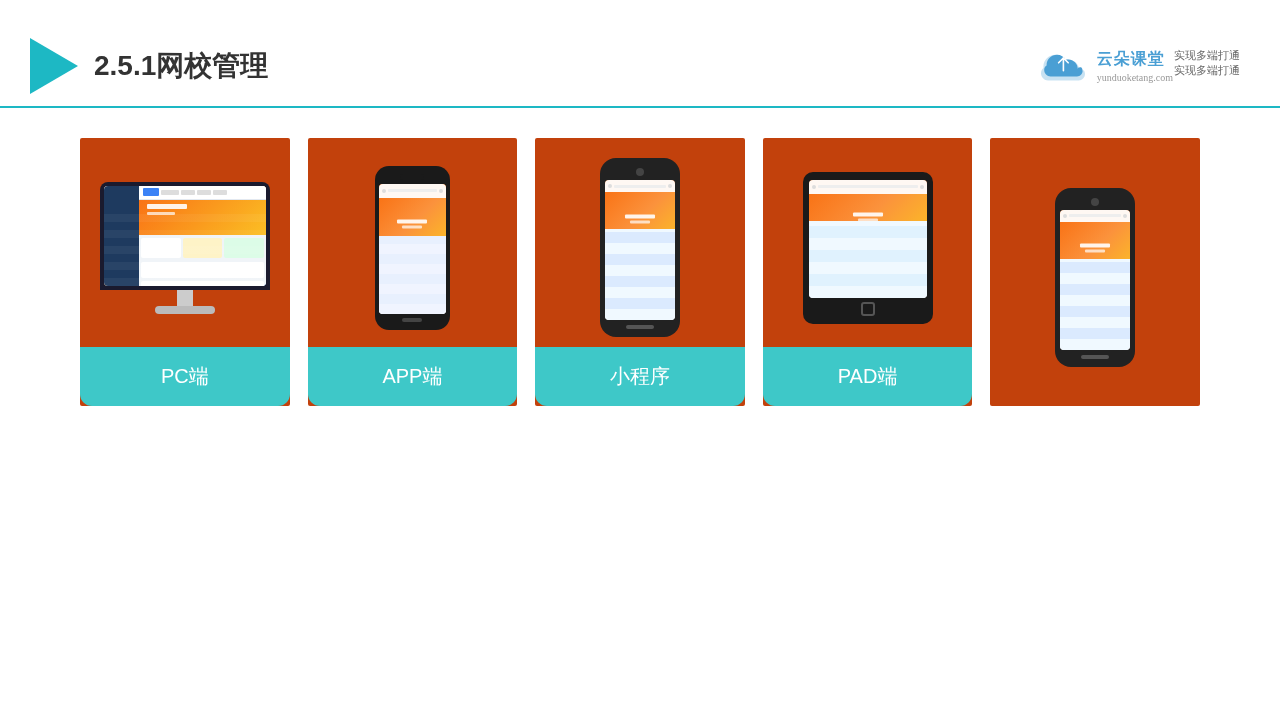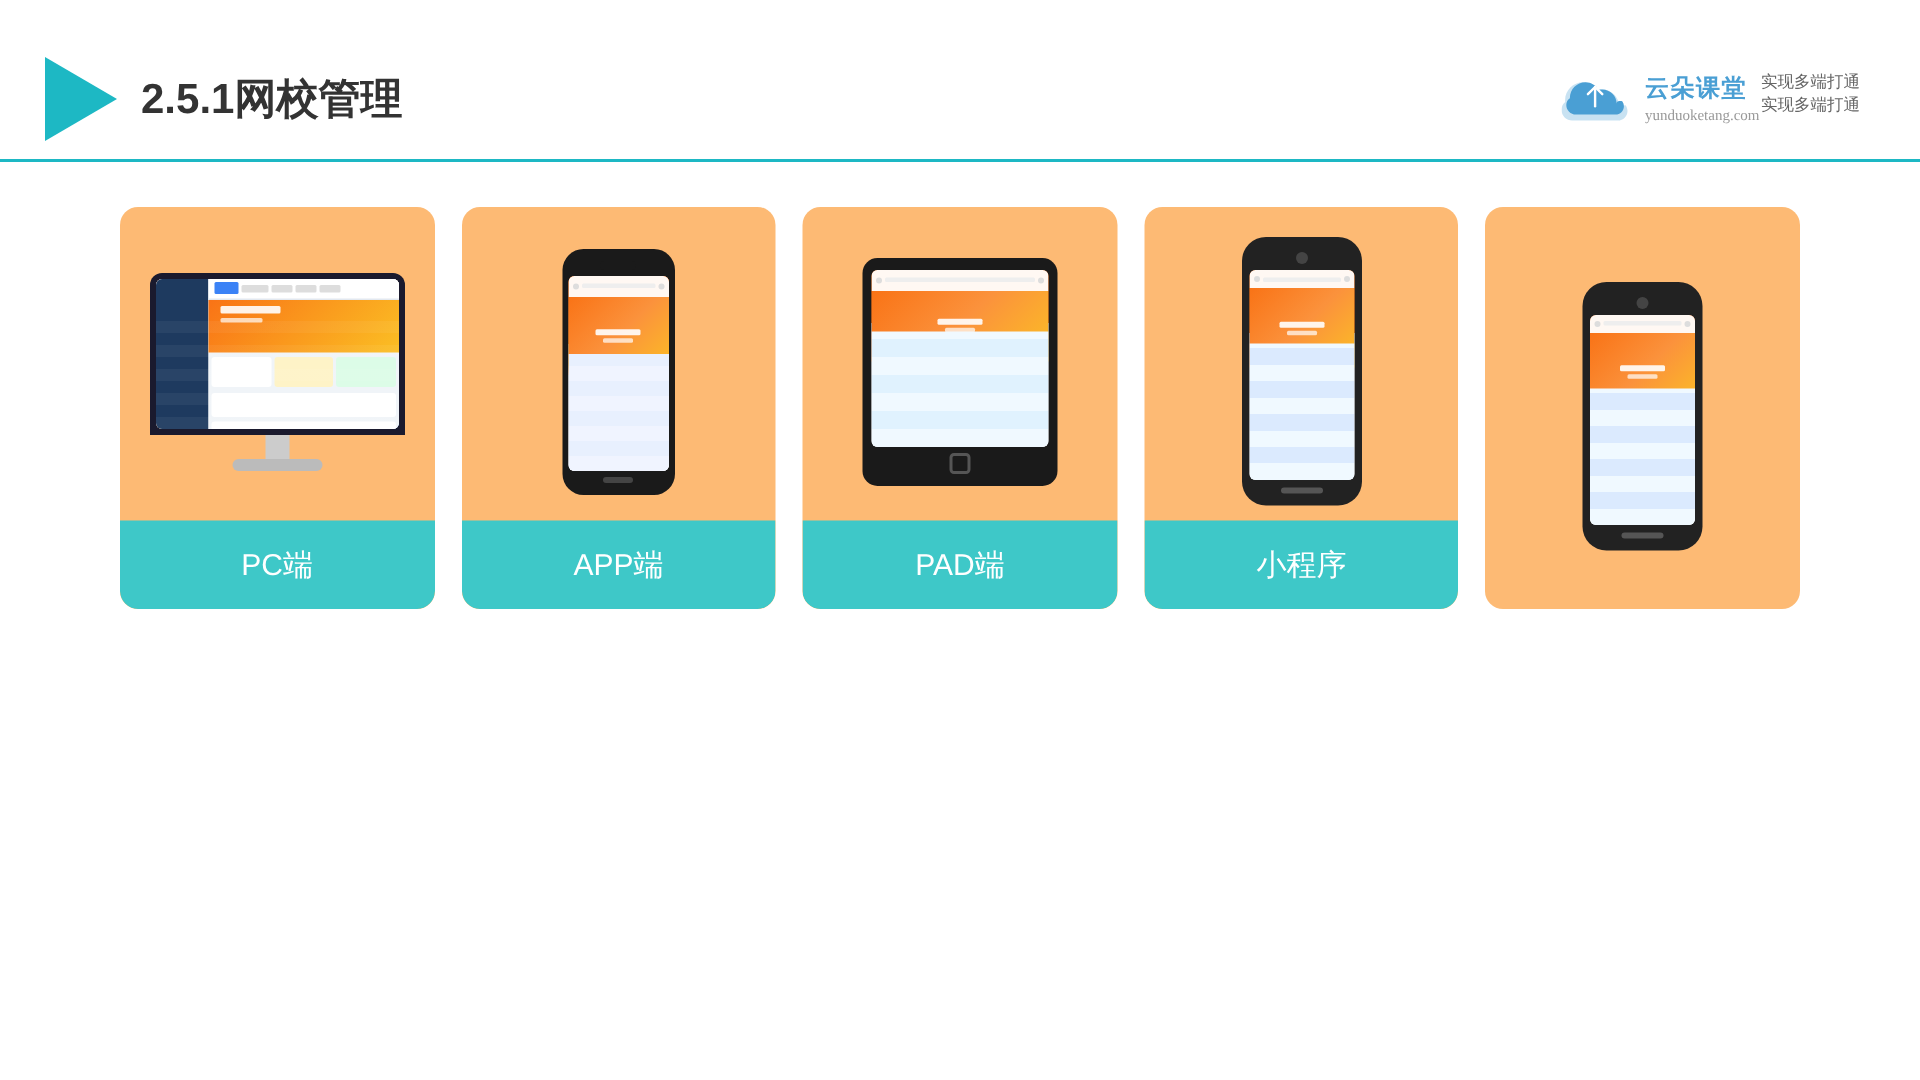--- a/index.html
+++ b/index.html
@@ -101,22 +101,22 @@
     
     .cards-container {
       display: flex;
       gap: 18px;
       justify-content: center;
       align-items: stretch;
     }
 
     .card {
       flex: 1;
-      background: #fdba74;
-      border-radius: 12px;
+      background: #c2410c;
+      border-radius: 2px;
       display: flex;
       flex-direction: column;
       align-items: center;
       overflow: hidden;
       min-width: 0;
     }
 
     .card-image-area {
       width: 100%;
       height: 200px;
@@ -590,20 +590,53 @@
             </div>
             <div class="phone-home-btn"></div>
           </div>
         </div>
       </div>
       <div class="card-label">APP端</div>
     </div>
 
     <div class="card">
       <div class="card-image-area">
+        <div class="mini-phone">
+          <div class="mini-phone-outer">
+            <div class="mini-phone-camera"></div>
+            <div class="mini-phone-screen">
+              <div style="position:relative;width:100%;height:100%;">
+                <div class="nav-bar" style="height:12px;">
+                  <div class="nav-dot"></div>
+                  <div class="nav-bar-line"></div>
+                  <div class="nav-dot"></div>
+                </div>
+                <div class="hero-banner" style="top:12px;height:38%;">
+                  <div class="hero-text-line">
+                    <div class="hero-t1"></div>
+                    <div class="hero-t2"></div>
+                  </div>
+                </div>
+                <div class="content-grid" style="top:53%;gap:1px;padding:1px;">
+                  <div class="grid-cell"></div>
+                  <div class="grid-cell"></div>
+                  <div class="grid-cell"></div>
+                  <div class="grid-cell"></div>
+                </div>
+              </div>
+            </div>
+            <div class="mini-phone-bar"></div>
+          </div>
+        </div>
+      </div>
+      <div class="card-label">小程序</div>
+    </div>
+
+    <div class="card">
+      <div class="card-image-area">
         <div class="tablet-device">
           <div class="tablet-outer">
             <div class="tablet-screen">
               <div style="position:relative;width:100%;height:100%;">
                 <div class="nav-bar">
                   <div class="nav-dot"></div>
                   <div class="nav-bar-line"></div>
                   <div class="nav-dot"></div>
                 </div>
                 <div class="hero-banner">
@@ -639,53 +672,20 @@
                   <div class="nav-bar-line"></div>
                   <div class="nav-dot"></div>
                 </div>
                 <div class="hero-banner" style="top:12px;height:38%;">
                   <div class="hero-text-line">
                     <div class="hero-t1"></div>
                     <div class="hero-t2"></div>
                   </div>
                 </div>
                 <div class="content-grid" style="top:53%;gap:1px;padding:1px;">
-                  <div class="grid-cell"></div>
-                  <div class="grid-cell"></div>
-                  <div class="grid-cell"></div>
-                  <div class="grid-cell"></div>
-                </div>
-              </div>
-            </div>
-            <div class="mini-phone-bar"></div>
-          </div>
-        </div>
-      </div>
-      <div class="card-label">小程序</div>
-    </div>
-
-    <div class="card">
-      <div class="card-image-area">
-        <div class="mini-phone">
-          <div class="mini-phone-outer">
-            <div class="mini-phone-camera"></div>
-            <div class="mini-phone-screen">
-              <div style="position:relative;width:100%;height:100%;">
-                <div class="nav-bar" style="height:12px;">
-                  <div class="nav-dot"></div>
-                  <div class="nav-bar-line"></div>
-                  <div class="nav-dot"></div>
-                </div>
-                <div class="hero-banner" style="top:12px;height:38%;">
-                  <div class="hero-text-line">
-                    <div class="hero-t1"></div>
-                    <div class="hero-t2"></div>
-                  </div>
-                </div>
-                <div class="content-grid" style="top:53%;gap:1px;padding:1px;">
                   <div class="grid-cell" style="background:#ede9fe;"></div>
                   <div class="grid-cell" style="background:#fce7f3;"></div>
                   <div class="grid-cell" style="background:#dcfce7;"></div>
                   <div class="grid-cell" style="background:#fef3c7;"></div>
                 </div>
               </div>
             </div>
             <div class="mini-phone-bar"></div>
           </div>
         </div>

